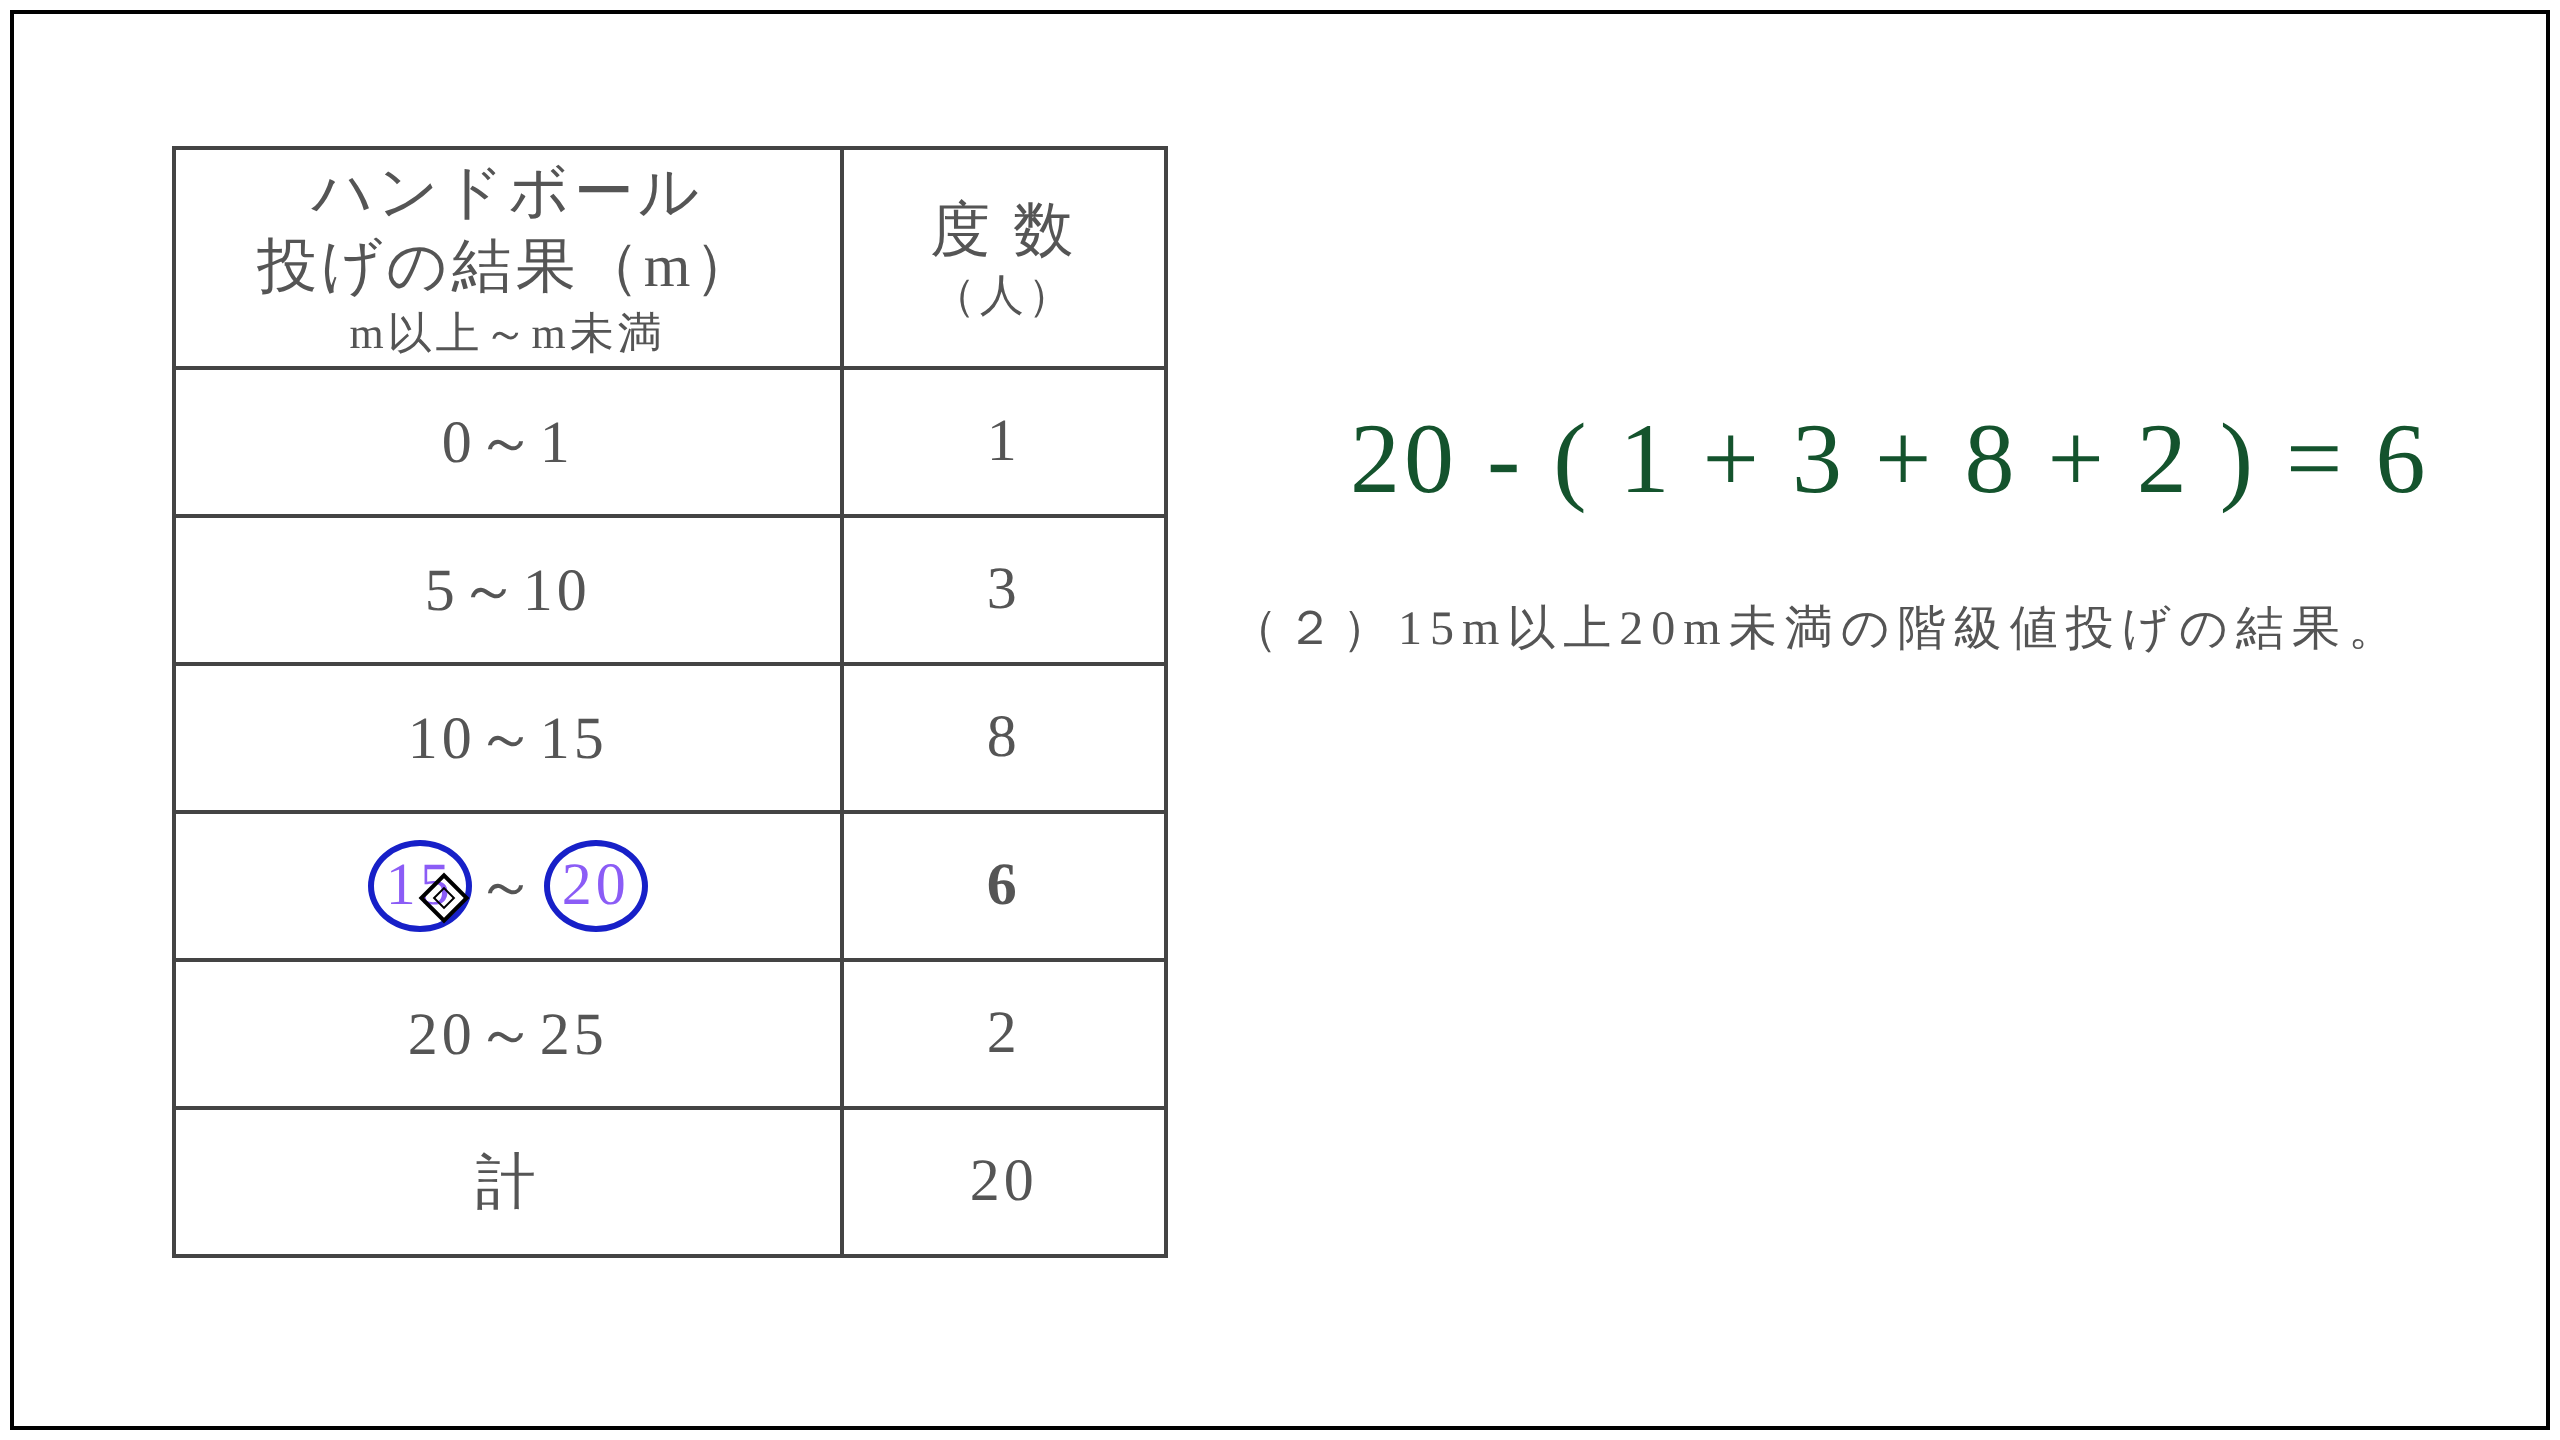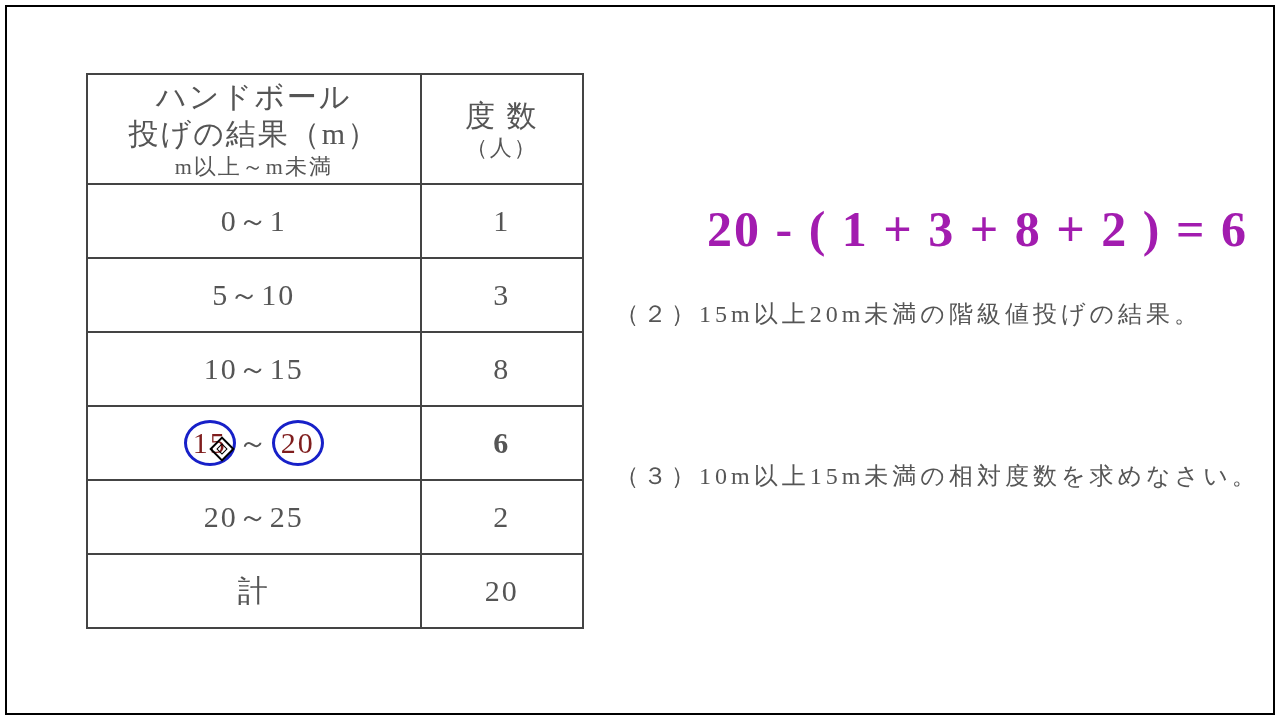--- a/index.html
+++ b/index.html
@@ -55,21 +55,21 @@
   }
   .circ {
     display: inline-flex;
     align-items: center;
     justify-content: center;
     width: 52px;
     height: 46px;
     border: 3px solid #1720c8;
     border-radius: 50%;
     font-size: 30px;
-    color: #7f1d1d;
+    color: #8b5cf6;
   }
   .tilde { font-size: 30px; color: #555; }
   .cursor-diamond {
     position: absolute;
     left: 29px; top: 20px;
     width: 18px; height: 18px;
     transform: rotate(45deg);
     border: 2px solid #000;
     background: transparent;
   }
@@ -96,24 +96,24 @@
   .q2 { margin-top: 40px; }
   .q3 { margin-top: 130px; }
   .ul {
     text-decoration-color: #1720c8;
     text-decoration-thickness: 3px;
     text-underline-offset: 4px;
   }
   .eq {
     font-family: "Bradley Hand", "Segoe Script", "Comic Sans MS", cursive;
     font-size: 50px;
-    font-weight: 700;
-    color: #a21caf;
+    font-weight: 400;
+    color: #14532d;
     letter-spacing: 2px;
-    margin: 10px 0 10px 92px;
+    margin: 10px 0 10px 60px;
     white-space: nowrap;
   }
 </style>
 </head>
 <body>
 
 <div class="frame"></div>
 
 <table class="tbl">
   <tbody>
@@ -162,14 +162,13 @@
 </tbody>
   </table>
 
 <div class="qs">
   <div class="eq">20 - ( 1 + 3 + 8 + 2 ) =  6</div>
 
   <p class="q q2">
     <span>（２）15m以上20m未満の</span><span class="ul">階級値</span><span>投げの結果。</span>
   </p>
 
-  <p class="q q3">（３）10m以上15m未満の相対度数を求めなさい。</p>
 </div>
 
 </body></html>

